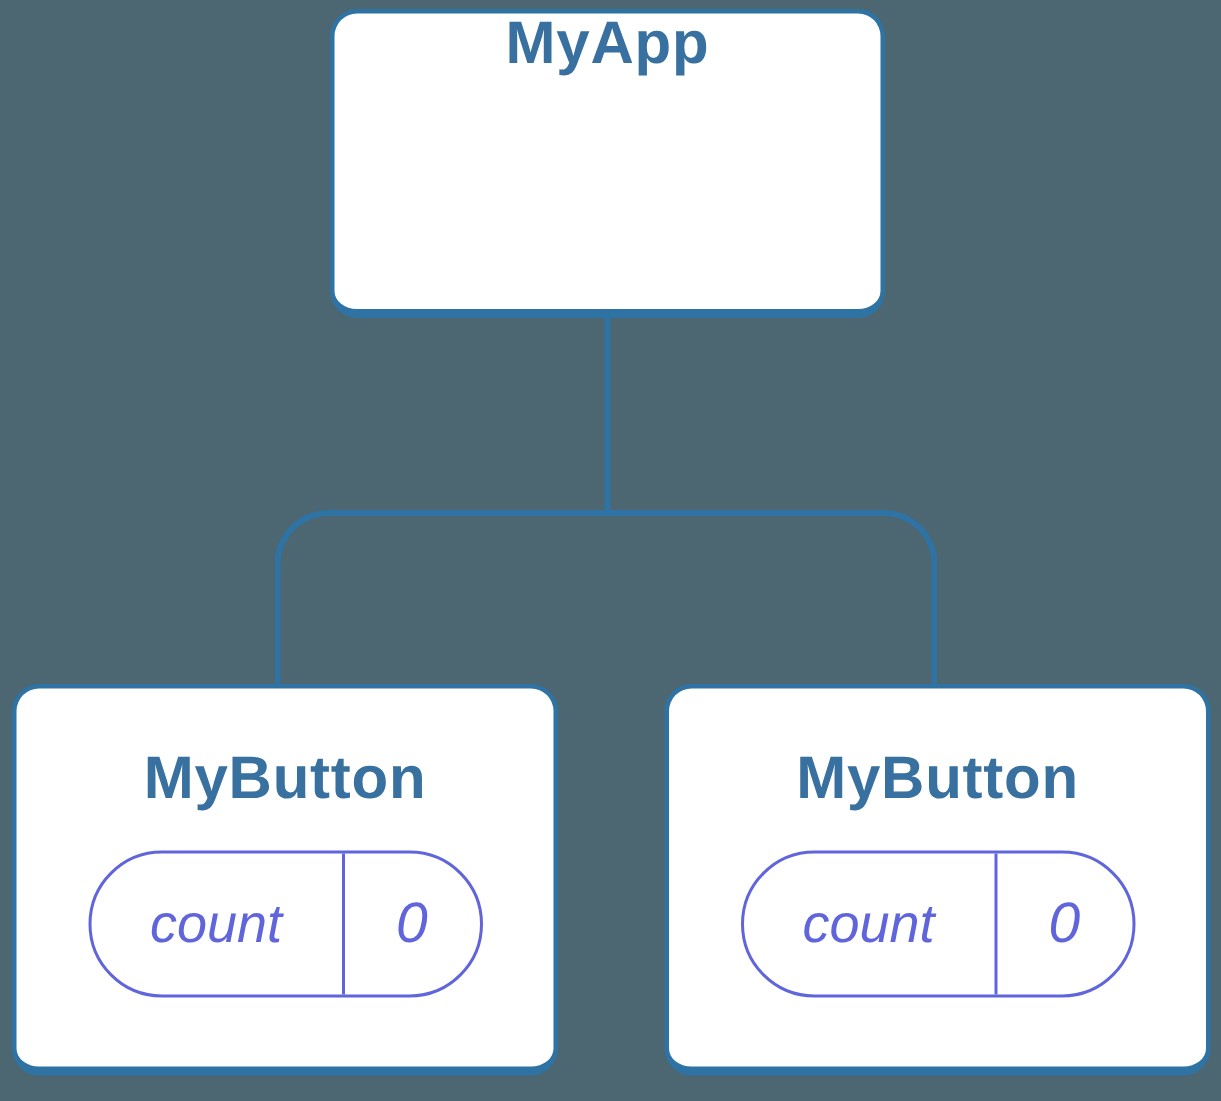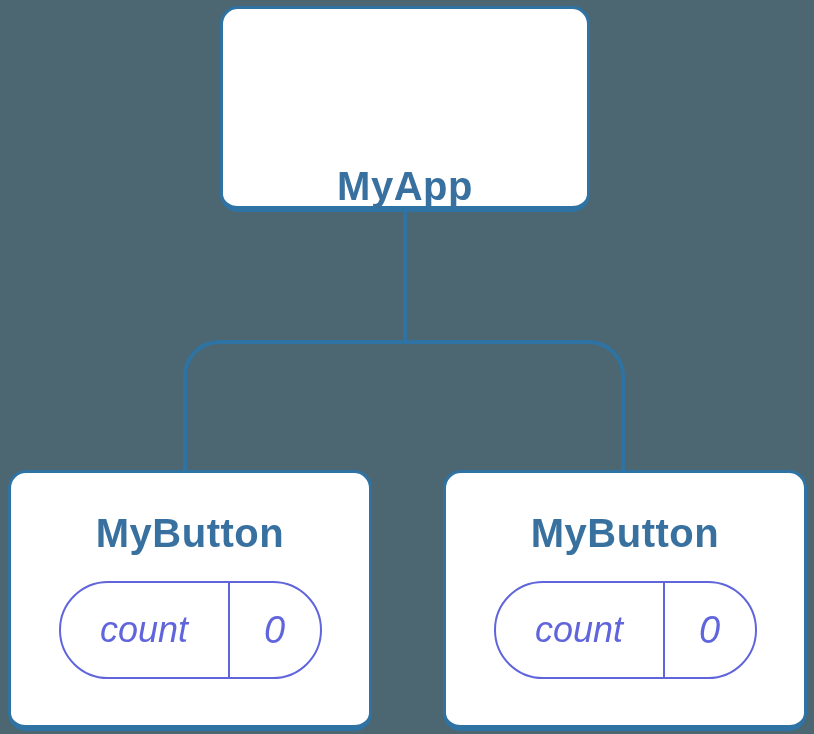--- a/index.html
+++ b/index.html
@@ -37,21 +37,21 @@
     font-weight: 700;
     letter-spacing: 0.5px;
     line-height: 1;
   }
   .node.root {
     left: 220px;
     top: 6px;
     width: 370px;
     height: 206px;
     display: flex;
-    align-items: flex-end;
+    align-items: flex-start;
     justify-content: center;
   }
   .stem {
     position: absolute;
     left: 403px;
     top: 212px;
     width: 4px;
     height: 130px;
     background: var(--stroke);
   }
@@ -62,21 +62,21 @@
     width: 442px;
     height: 131px;
     border: 0 solid var(--stroke);
     border-top-width: 4px;
     border-left-width: 4px;
     border-right-width: 4px;
     border-top-left-radius: 36px;
     border-top-right-radius: 36px;
   }
   .node.child {
-    top: 470px;
+    top: 456px;
     width: 364px;
     height: 261px;
     padding-top: 40px;
   }
   .node.child.left  { left: 8px; }
   .node.child.right { left: 443px; }
   .pill {
     margin: 28px auto 0 auto;
     width: 263px;
     height: 98px;

